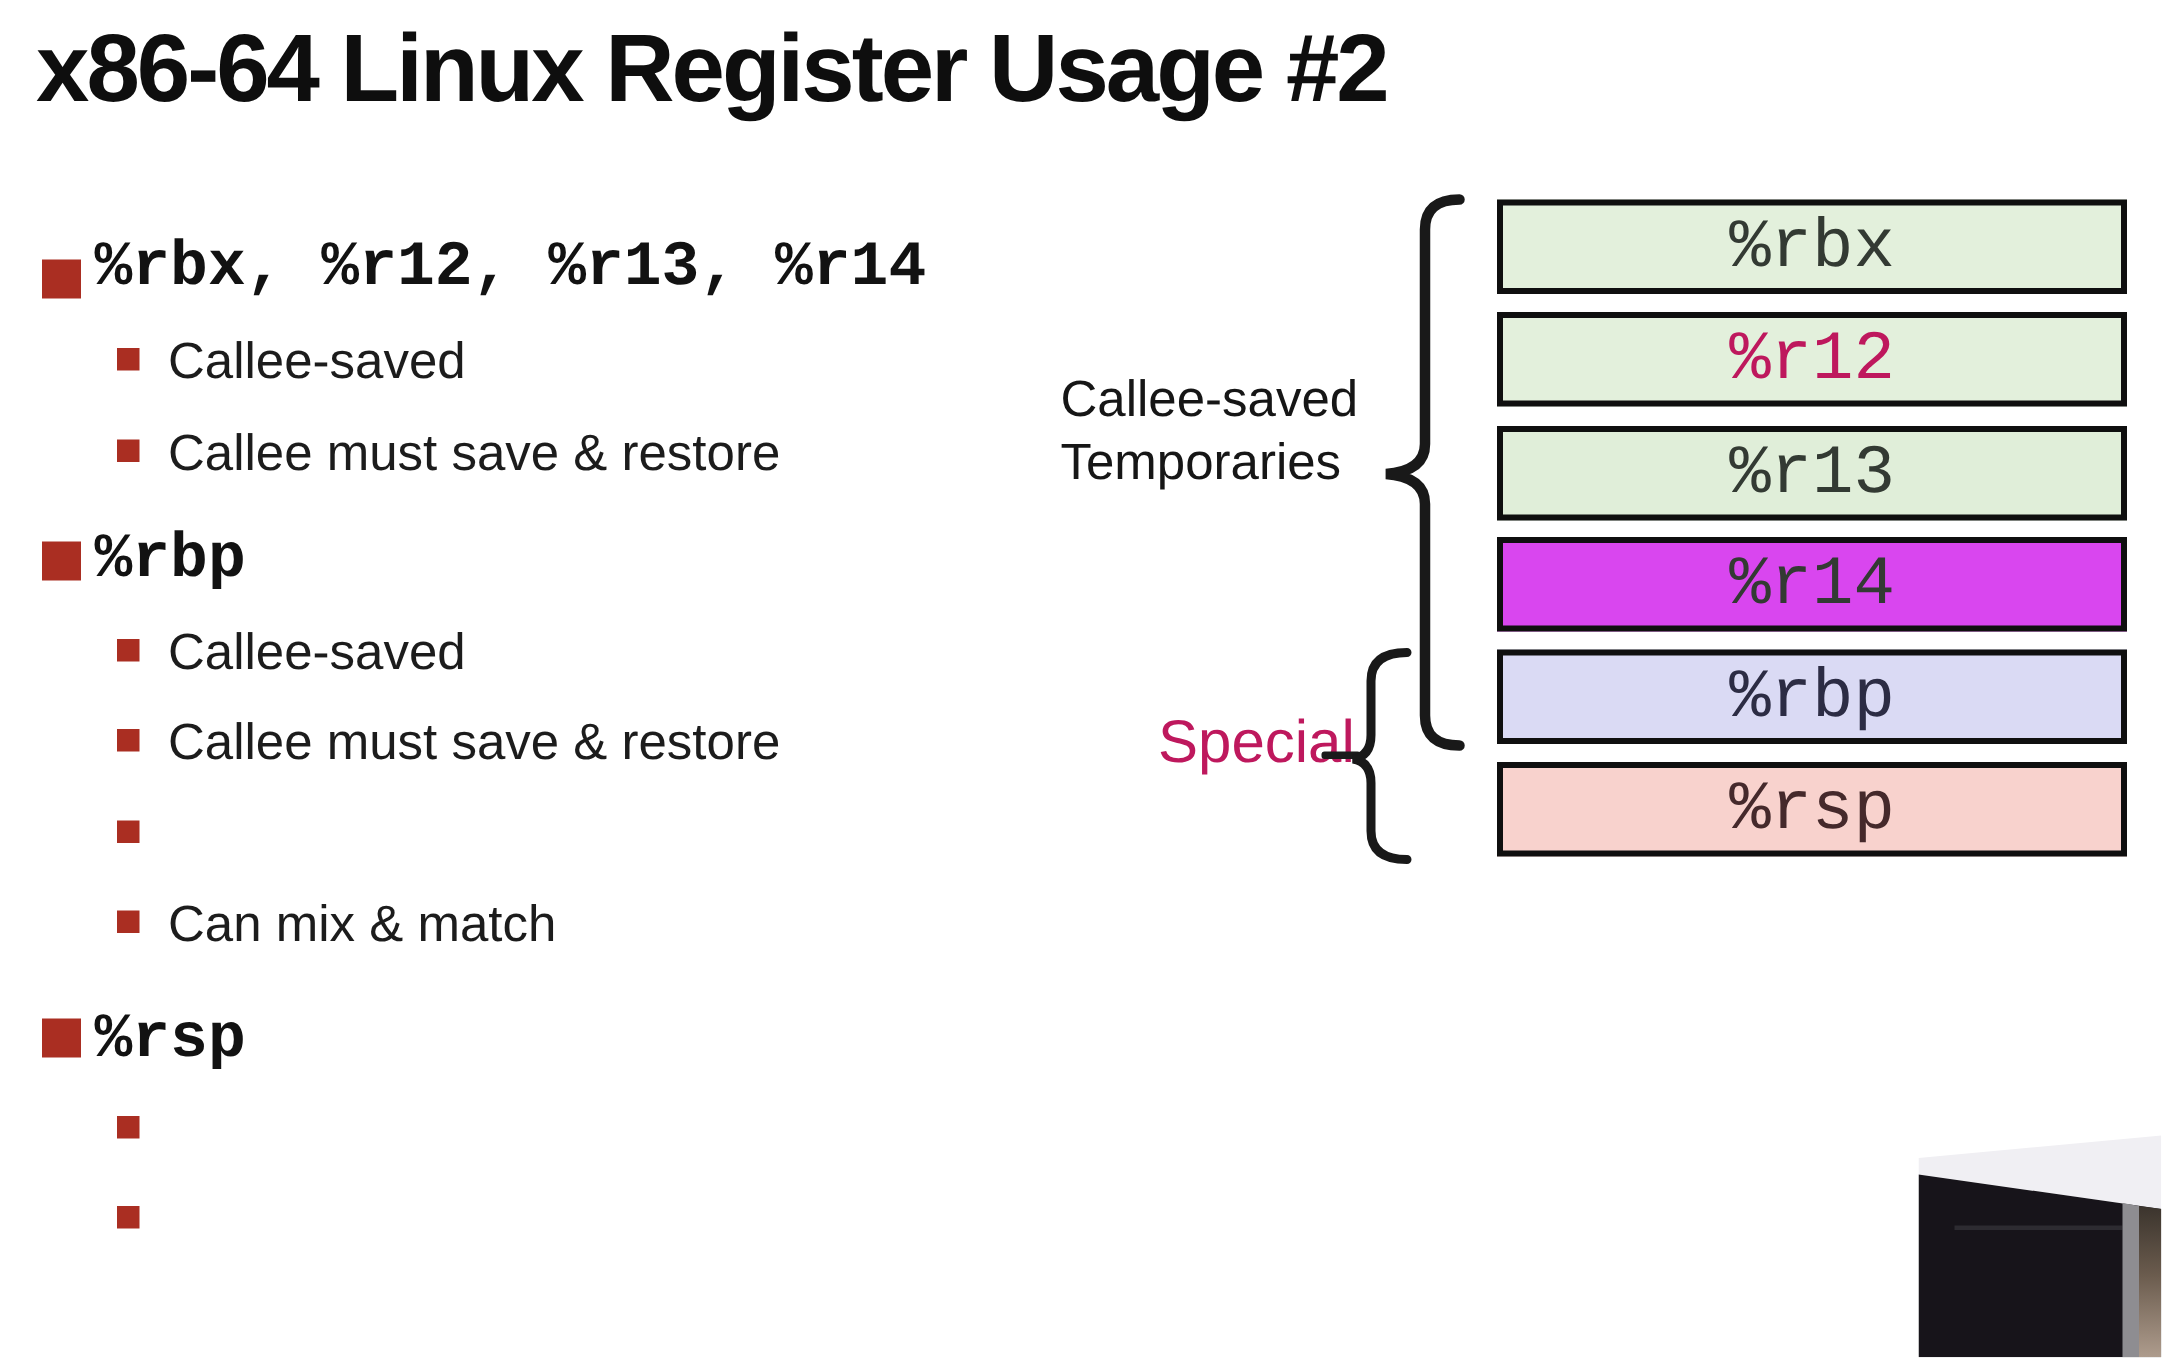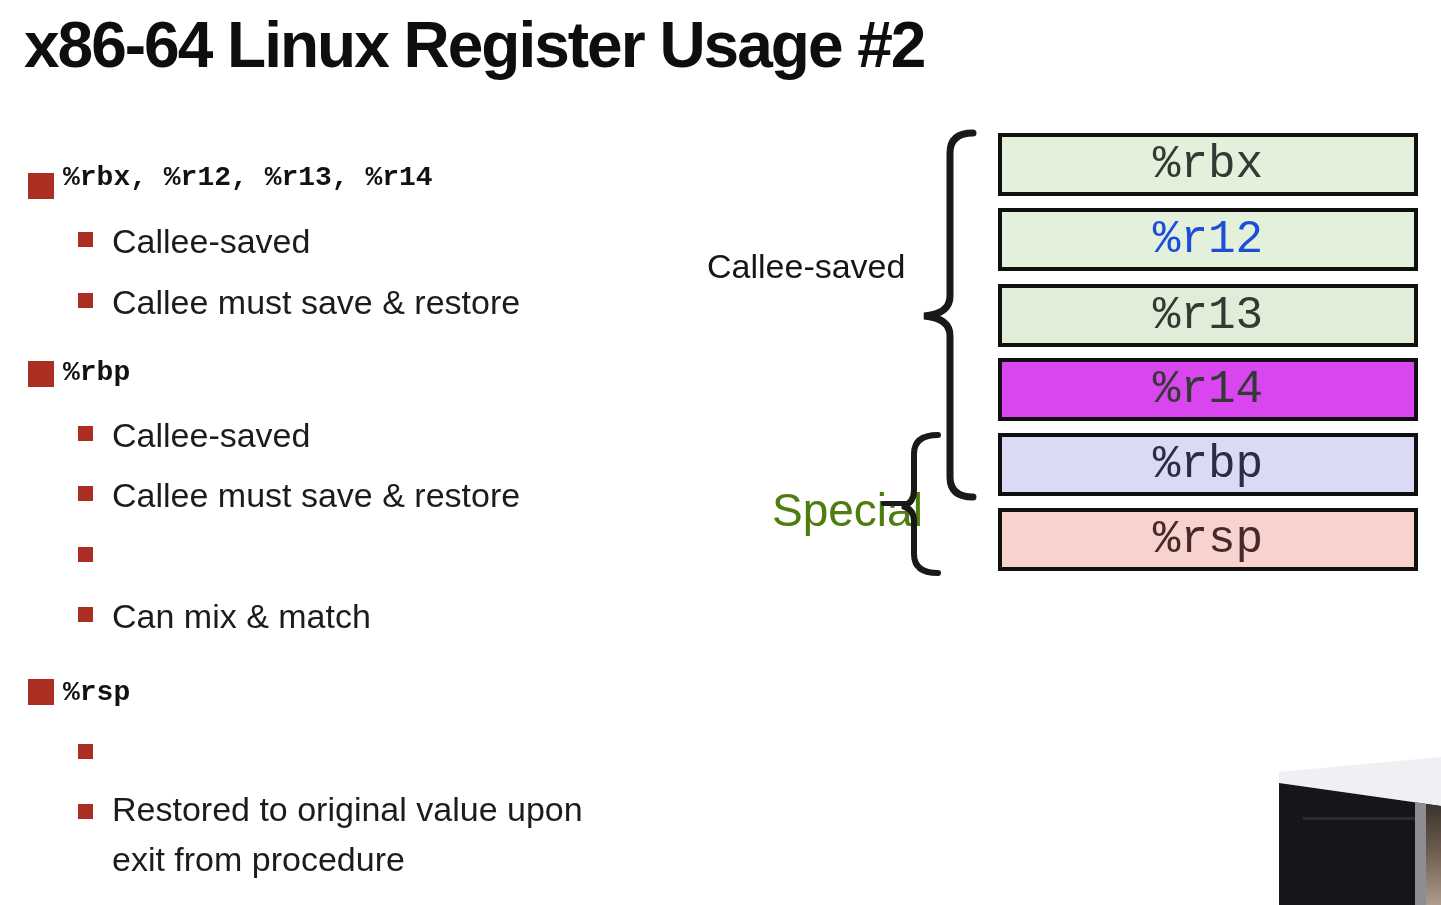--- a/index.html
+++ b/index.html
@@ -9,34 +9,34 @@
   .title{position:absolute;left:24px;top:13px;font-size:64px;font-weight:700;
          letter-spacing:-2px;color:#0e0e0e;white-space:nowrap;line-height:1;}
 
   
   .sq{position:absolute;}
   .sq-main{width:26px;height:26px;left:28px;}
   .sq-sub{width:15px;height:15px;left:78px;}
 
   
   .mono-h{position:absolute;left:63px;font-family:"Liberation Mono",monospace;font-weight:700;
-          font-size:28px;line-height:52px;color:#121212;white-space:nowrap;}
+          font-size:42px;line-height:52px;color:#121212;white-space:nowrap;}
 
   
   .sub-t{position:absolute;left:112px;font-size:34px;line-height:50px;color:#1c1c1c;max-width:500px;}
 
   
   .reg{position:absolute;left:998px;width:412px;height:55px;border:4px solid #14532d;
        display:flex;align-items:center;justify-content:center;
        font-family:"Liberation Mono",monospace;font-size:46px;line-height:1;}
 
   
   .callee-label{position:absolute;left:707px;top:245px;font-size:34px;line-height:42px;color:#161616;}
   .callee-label span{display:block;}
-  .special-label{position:absolute;left:772px;top:493px;font-size:46px;line-height:34px;color:#4d7c0f;white-space:nowrap;}
+  .special-label{position:absolute;left:772px;top:478px;font-size:40px;line-height:34px;color:#be185d;white-space:nowrap;}
   .special-dash{position:absolute;left:881px;top:501px;width:26px;height:5px;background:#1b1b1b;border-radius:2px;}
 
   .braces-svg{position:absolute;left:870px;top:120px;width:130px;height:470px;}
   .webcam{position:absolute;left:1279px;top:753px;width:162px;height:152px;}
 </style>
 </head>
 <body>
 
 <div class="slide">
 
@@ -56,43 +56,43 @@
   <span class="sq sq-sub" style="top: 486px; background: rgb(170, 46, 34);"></span>
   <div class="sub-t" style="top:470px">Callee must save &amp; restore</div>
   <span class="sq sq-sub" style="top: 547px; background: rgb(170, 46, 34);"></span>
   <span class="sq sq-sub" style="top: 607px; background: rgb(170, 46, 34);"></span>
   <div class="sub-t" style="top:591px">Can mix &amp; match</div>
 
   <span class="sq sq-main" style="top: 679px; background: rgb(170, 46, 34);"></span>
   <div class="mono-h" style="top:667px">%rsp</div>
   <span class="sq sq-sub" style="top: 744px; background: rgb(170, 46, 34);"></span>
   <span class="sq sq-sub" style="top: 804px; background: rgb(170, 46, 34);"></span>
-  <div class="sub-t" style="top:784px">Restored to original value upon exit from procedure</div>
 
   <div class="reg" style="top: 133px; background: rgb(227, 240, 220); border-color: rgb(15, 15, 15);">
     <span style="color: rgb(51, 58, 51);">%rbx</span>
   </div>
   <div class="reg" style="top: 208px; background: rgb(227, 240, 220); border-color: rgb(15, 15, 15);">
-    <span style="color: #1d4ed8;">%r12</span>
+    <span style="color: #be185d;">%r12</span>
   </div>
   <div class="reg" style="top: 284px; background: rgb(224, 238, 217); border-color: rgb(15, 15, 15);">
     <span style="color: rgb(51, 58, 51);">%r13</span>
   </div>
   <div class="reg" style="top: 358px; background: #d946ef; border-color: rgb(15, 15, 15);">
     <span style="color: rgb(51, 58, 51);">%r14</span>
   </div>
   <div class="reg" style="top: 433px; background: rgb(218, 218, 244); border-color: rgb(15, 15, 15);">
     <span style="color: rgb(44, 44, 68);">%rbp</span>
   </div>
   <div class="reg" style="top: 508px; background: rgb(248, 210, 205); border-color: rgb(15, 15, 15);">
     <span style="color: rgb(69, 41, 43);">%rsp</span>
   </div>
 
   <div class="callee-label">
     <span>Callee-saved</span>
+    <span>Temporaries</span>
   </div>
   <div class="special-label">Special</div>
   <div class="special-dash"></div>
 
   <svg class="braces-svg" viewBox="0 0 130 470">
     <path d="M103 13 Q80 13 80 33 L80 176 Q80 194 54 196 Q80 198 80 216 L80 357 Q80 377 103 377" fill="none" stroke="#191919" stroke-width="7" stroke-linecap="round"></path>
     <path d="M68 315 Q44 315 44 334 L44 370 Q44 384 32 386 Q44 388 44 402 L44 434 Q44 453 68 453" fill="none" stroke="#191919" stroke-width="6" stroke-linecap="round"></path>
   </svg>
 
   <svg class="webcam" viewBox="0 0 162 152">

